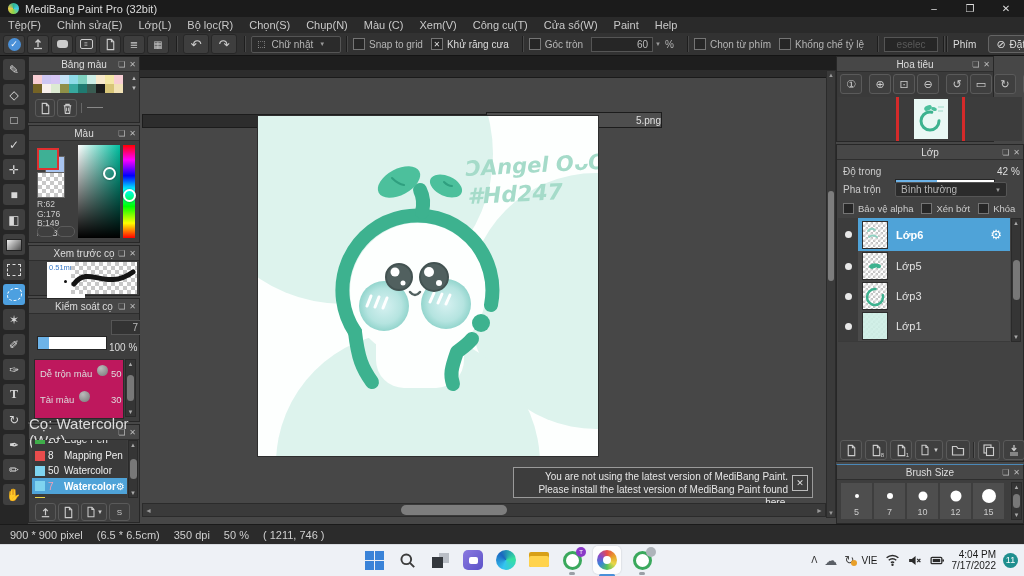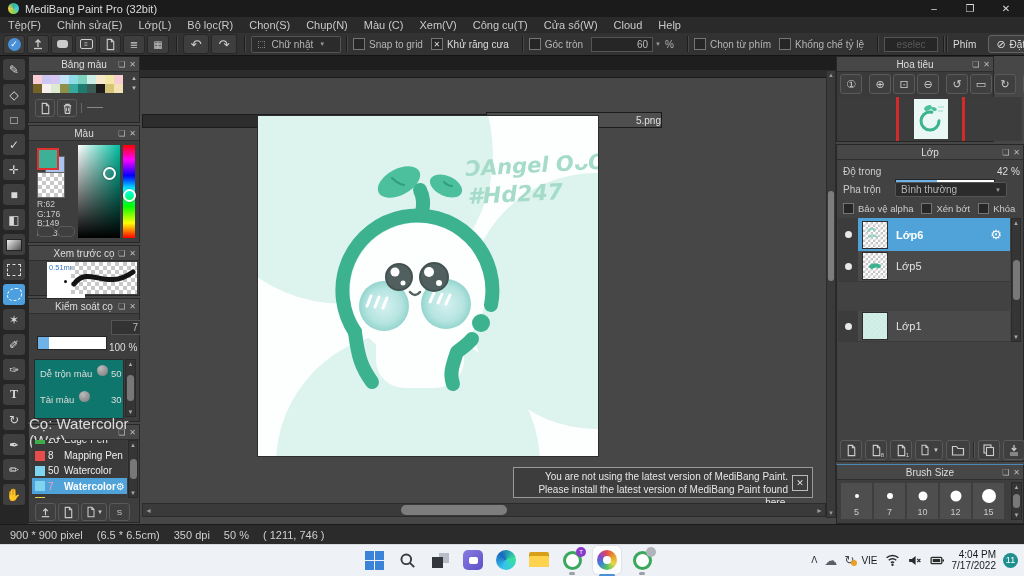--- a/index.html
+++ b/index.html
@@ -169,21 +169,21 @@
     <span class="mitem">Tệp(F)</span>
     <span class="mitem">Chỉnh sửa(E)</span>
     <span class="mitem">Lớp(L)</span>
     <span class="mitem">Bộ lọc(R)</span>
     <span class="mitem">Chọn(S)</span>
     <span class="mitem">Chụp(N)</span>
     <span class="mitem">Màu (C)</span>
     <span class="mitem">Xem(V)</span>
     <span class="mitem">Công cụ(T)</span>
     <span class="mitem">Cửa sổ(W)</span>
-    <span class="mitem">Cloud</span>
+    <span class="mitem">Paint</span>
     <span class="mitem">Help</span>
   </div>
 
   <div class="abs toolbar">
     <span class="tbtn">
         <span class="bluecircle">✓</span>
       </span>
     <span class="tbtn">
         <svg class="ic" width="14" height="14" viewBox="0 0 14 14">
           <use href="#i-upload"></use>
@@ -352,21 +352,21 @@
         </span>
     </div>
     <div class="slider abs" style="left:8px;top:22px;width:68px;height:12px">
         <span class="sfill" style="width:16%"></span>
       </div>
     <span class="tin abs" style="left:82px;top:21px;width:22px;justify-content:flex-end;background:#333">7</span>
     <div class="slider abs" style="left:8px;top:42px;width:68px;height:12px">
         <span class="sfill" style="width:100%"></span>
       </div>
     <span class="abs" style="left:80px;top:43px;font-size:10px;color:#ddd">100 %</span>
-    <div class="abs" style="left:5px;top:60px;width:88px;height:58px;border:1px solid #2a2a2a;background:#0f766e">
+    <div class="abs" style="left:5px;top:60px;width:88px;height:58px;border:1px solid #2a2a2a;background:#be185d">
       <span class="abs" style="left:5px;top:8px;font-size:9.5px;color:#ddd">Dễ trộn màu</span>
       <span class="knob abs" style="left:62px;top:5px"></span>
       <span class="abs" style="left:76px;top:8px;font-size:9.5px;color:#ddd">50</span>
       <span class="abs" style="left:5px;top:34px;font-size:9.5px;color:#ddd">Tài màu</span>
       <span class="knob abs" style="left:44px;top:31px"></span>
       <span class="abs" style="left:76px;top:34px;font-size:9.5px;color:#ddd">30</span>
     </div>
     <div class="sbtrack abs" style="left:96px;top:60px;width:11px;height:58px">
       <span class="sarr">▲</span>
         <span class="sbthumb" style="height:26px"></span>
@@ -591,20 +591,31 @@
         <span class="visdot"></span>
       </span>
     <span class="lthumb checker-s">
       <svg class="ic" width="24" height="26" viewBox="0 0 24 26">
           <ellipse cx="10" cy="13" rx="4" ry="2.5" fill="#3db28f" transform="rotate(-20 10 13)"></ellipse>
           <ellipse cx="15" cy="13" rx="3" ry="2" fill="#3db28f" transform="rotate(20 15 13)"></ellipse>
         </svg>
     </span>
     <span class="lname">Lớp5</span>
   </div>
+  <div class="lrow" style="top:281px">
+    <span class="viscol">
+        <span class="visdot"></span>
+      </span>
+    <span class="lthumb checker-s">
+      <svg class="ic" width="24" height="26" viewBox="0 0 24 26">
+          <circle cx="12" cy="14" r="8" fill="none" stroke="#3db28f" stroke-width="2.5" stroke-dasharray="38 10" stroke-linecap="round"></circle>
+        </svg>
+    </span>
+    <span class="lname">Lớp3</span>
+  </div>
   <div class="lrow" style="top:311px">
     <span class="viscol">
         <span class="visdot"></span>
       </span>
     <span class="lthumb checker-s">
       <svg class="ic" width="24" height="26" viewBox="0 0 24 26">
           <rect x="0" y="0" width="24" height="26" fill="#cdeee6" opacity="0.9"></rect>
         </svg>
     </span>
     <span class="lname">Lớp1</span>

